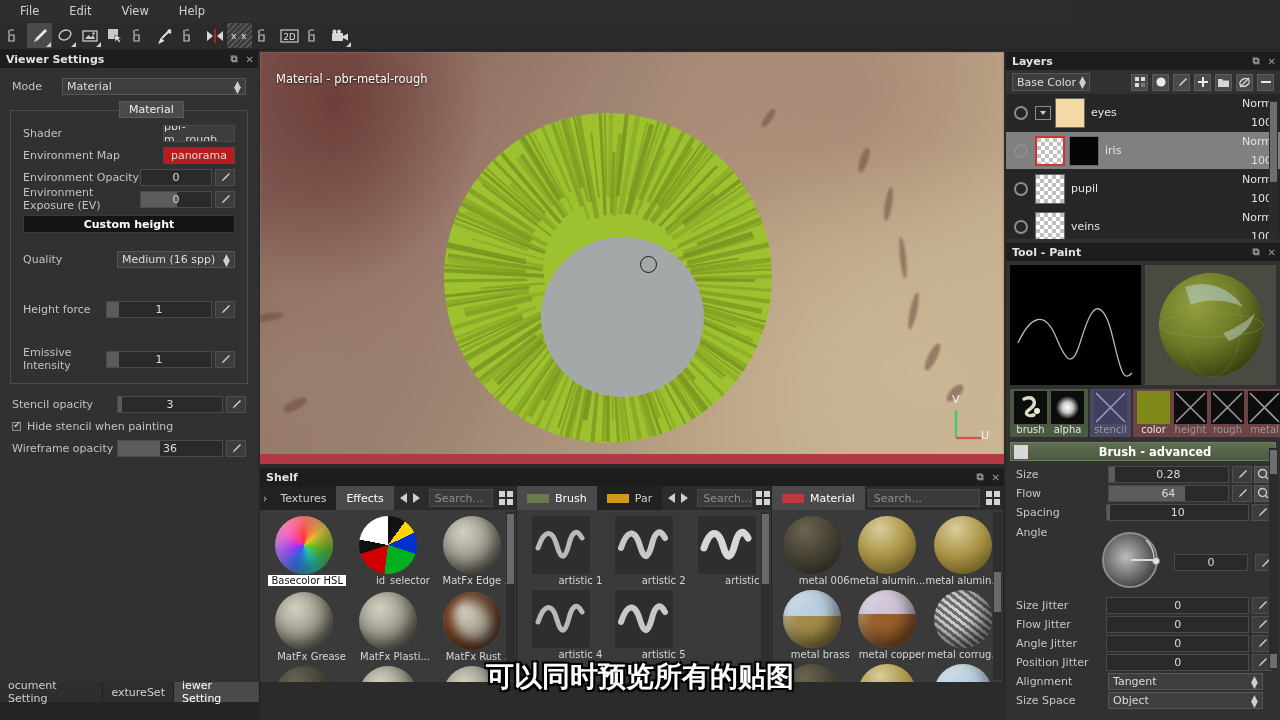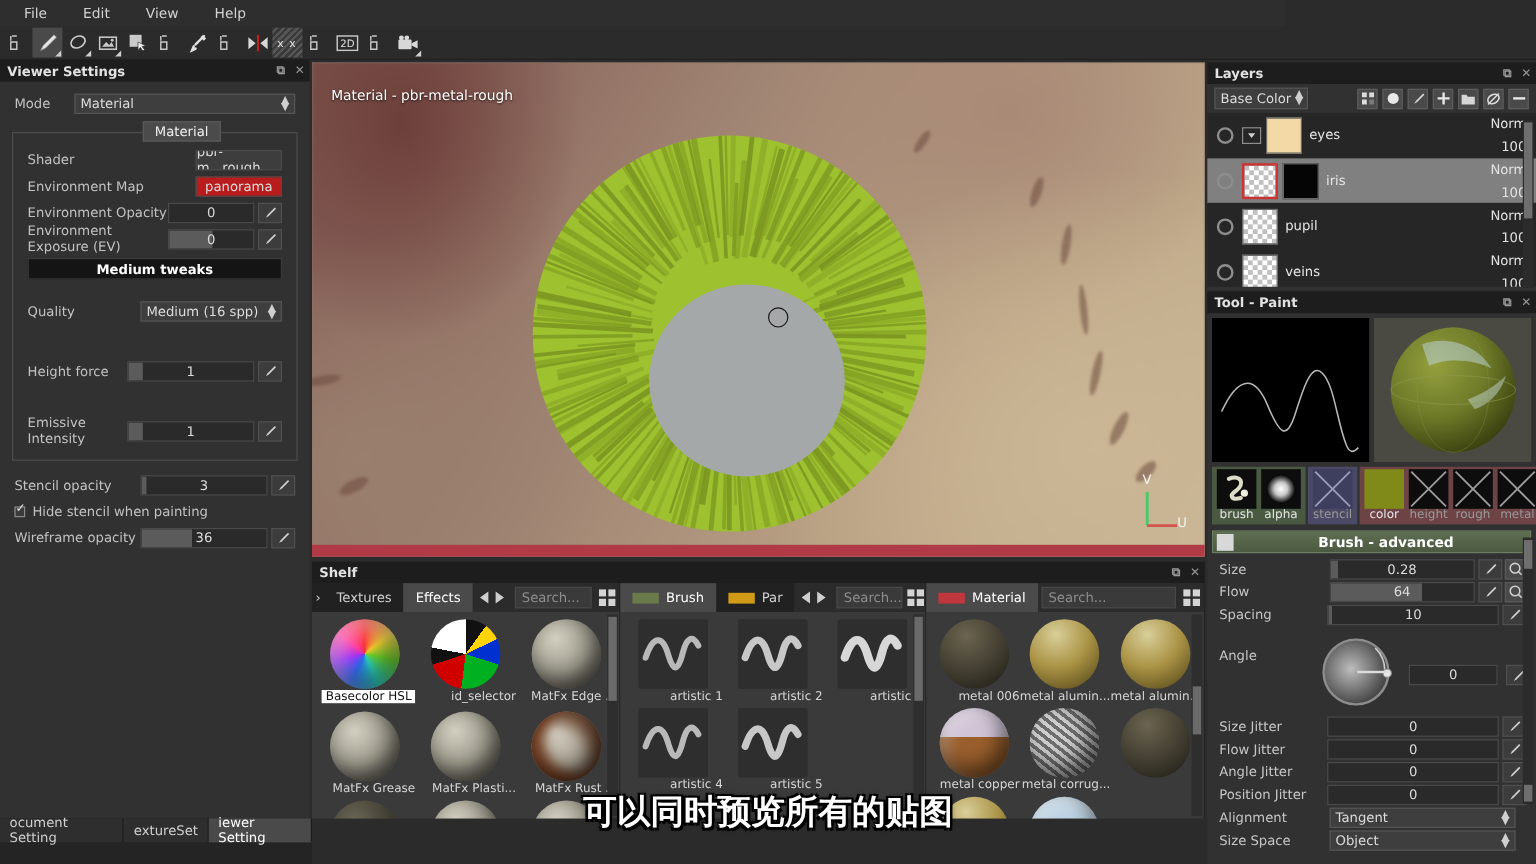--- a/index.html
+++ b/index.html
@@ -311,21 +311,21 @@
           <span class="fill" style="width:52%"></span>
           <span class="v">0</span>
         </div>
         <div class="pencil">
           <svg width="12" height="12" viewBox="0 0 12 12">
               <path d="M10 2 L4 8 L2.5 10.5 L5 9 L11 3 Z" fill="#d0d0d0"></path>
             </svg>
         </div>
       </div>
 
-      <div class="custombtn">Medium tweaks</div>
+      <div class="custombtn">Custom height</div>
 
       <div class="lrow" style="margin-top:16px">
         <span class="lbl">Quality</span>
         <div class="combo" style="width:118px">
           <span>Medium (16 spp)</span>
           <span class="arrows">▲<br>▼</span>
         </div>
       </div>
 
       <div class="lrow" style="margin-top:30px">
@@ -724,20 +724,24 @@
             </div>
             <div class="sitem">
               <div class="sthumb" style="background:radial-gradient(circle at 38% 22%,#d9cf9a 0%,#a99244 48%,#4c4016 100%);"></div>
               <div class="scap">metal alumin...</div>
             </div>
             <div class="sitem">
               <div class="sthumb" style="background:radial-gradient(circle at 38% 22%,#d9cf9a 0%,#a99244 48%,#4c4016 100%);"></div>
               <div class="scap">metal alumin...</div>
             </div>
             <div class="sitem">
+              <div class="sthumb" style="background:linear-gradient(#b9cfe0 0 44%,#a38c46 44% 100%);box-shadow:inset -6px -8px 16px rgba(0,0,0,.55),inset 6px 6px 12px rgba(255,255,255,.35);"></div>
+              <div class="scap">metal brass</div>
+            </div>
+            <div class="sitem">
               <div class="sthumb" style="background:linear-gradient(#d0c4d6 0 42%,#9a5f2c 42% 100%);box-shadow:inset -6px -8px 16px rgba(0,0,0,.55),inset 6px 6px 12px rgba(255,255,255,.3);"></div>
               <div class="scap">metal copper</div>
             </div>
             <div class="sitem">
               <div class="sthumb" style="background:repeating-linear-gradient(38deg,#cfcfcf 0 3px,#6e6e6e 3px 6px);box-shadow:inset -8px -8px 18px rgba(0,0,0,.6);"></div>
               <div class="scap">metal corrug...</div>
             </div>
             <div class="sitem">
               <div class="sthumb" style="background:radial-gradient(circle at 38% 24%,#6b6450 0%,#3b372b 62%,#191712 100%);"></div>
             </div>
@@ -1002,21 +1006,21 @@
             <span class="fill" style="width:2%"></span>
             <span class="v">10</span>
           </div>
           <div class="pencil">
             <svg width="12" height="12" viewBox="0 0 12 12">
               <path d="M10 2 L4 8 L2.5 10.5 L5 9 L11 3 Z" fill="#d0d0d0"></path>
             </svg>
           </div>
         </div>
         <div style="position: relative; height: 74px;">
-          <div style="position:absolute;left:10px;top:18px;color:#c6c6c6;font-size:11px">Angle</div>
+          <div style="position:absolute;left:10px;top:4px;color:#c6c6c6;font-size:11px">Angle</div>
           <div class="dial" style="position:absolute;left:96px;top:10px">
             <svg width="56" height="56" viewBox="0 0 56 56" style="position:absolute;left:-2px;top:-2px">
               <path d="M44 8 A26 26 0 0 1 52 27" fill="none" stroke="#cfcfcf" stroke-width="1.4"></path>
             </svg>
             <span style="position:absolute;right:-4px;top:23px;width:8px;height:8px;border-radius:50%;background:#e6e6e6;border:1px solid #888"></span>
             <span style="position:absolute;left:27px;top:25px;width:26px;height:2px;background:#dcdcdc"></span>
           </div>
           <div class="fieldbox" style="position:absolute;left:168px;top:32px;width:74px">
             <span class="v">0</span>
           </div>

